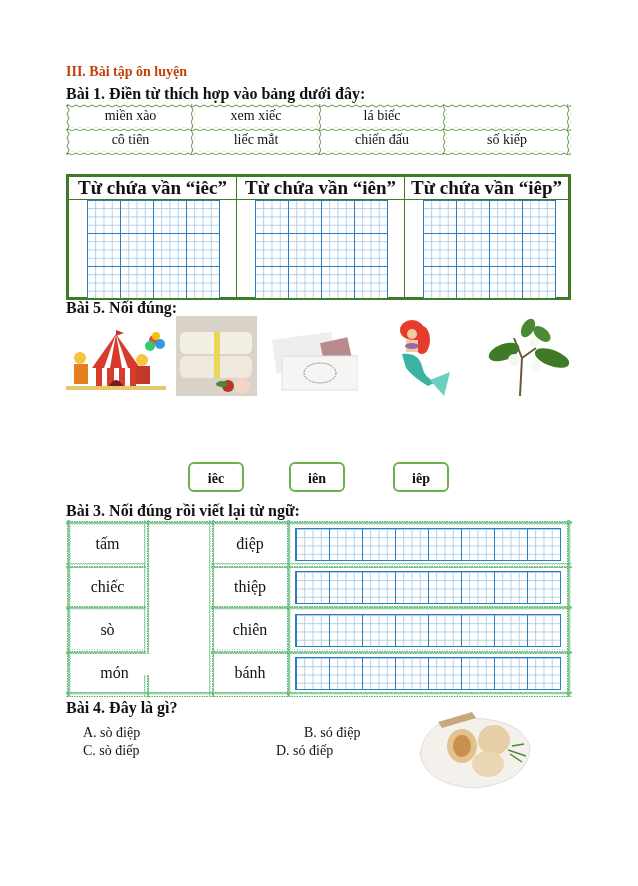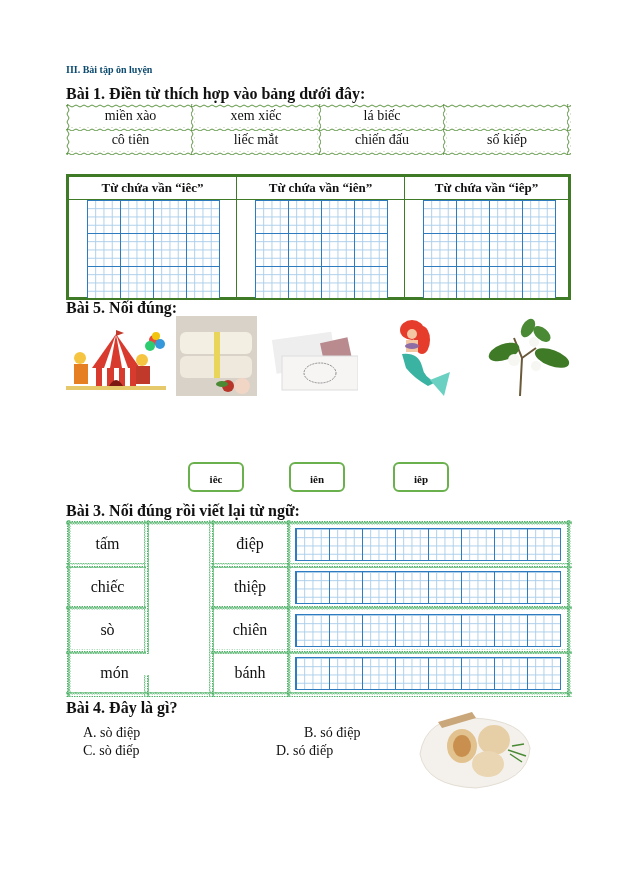--- a/index.html
+++ b/index.html
@@ -1,46 +1,46 @@
 <!DOCTYPE html>
 <html><head>
 <meta charset="utf-8">
 <style>
   html, body { margin:0; padding:0; background:#ffffff; }
   body { width:638px; height:886px; position:relative; overflow:hidden;
          font-family:"Liberation Serif","DejaVu Serif",serif; color:#111; }
   .abs { position:absolute; }
-  .section-title { left:66px; top:64px; font-size:10px; font-weight:bold; color:#0c4a6e; }
+  .section-title { left:66px; top:64px; font-size:14px; font-weight:bold; color:#c2410c; }
   .heading { font-size:16px; font-weight:bold; color:#111; }
 
   
   .word-table { left:66px; top:104px; width:505px; height:50px; }
   .wt-cell { position:absolute; height:23px; font-size:14px; text-align:center; line-height:23px; }
 
   
   .write-table { left:66px; top:174px; width:505px; height:126px; border:3px solid #3f7a26; box-sizing:border-box; }
-  .wt-head { position:absolute; top:0; height:19px; font-size:13px; font-weight:bold; text-align:center; line-height:22px; }
+  .wt-head { position:absolute; top:0; height:19px; font-size:19px; font-weight:bold; text-align:center; line-height:22px; }
   .wt-vline { position:absolute; top:0; bottom:0; width:1px; background:#3f7a26; }
   .wt-hline { position:absolute; left:0; right:0; top:22px; height:1px; background:#3f7a26; }
   .grid-box { position:absolute; top:23px; height:98px; width:132px;
      background-color:#fff;
      background-image:
        linear-gradient(to right, #2f7bbf 1px, transparent 1px),
        linear-gradient(to bottom, #2f7bbf 1px, transparent 1px),
        linear-gradient(to right, #a9cde9 1px, transparent 1px),
        linear-gradient(to bottom, #a9cde9 1px, transparent 1px);
      background-size: 33px 33px, 33px 33px, 8.25px 8.25px, 8.25px 8.25px;
      border-right:1px solid #2f7bbf; }
 
   
   .pic { position:absolute; top:316px; height:80px; }
 
   
   .rhyme-box { position:absolute; top:462px; width:56px; height:30px; border:2px solid #6ab04c; border-radius:6px;
-     font-size:11px; font-weight:bold; text-align:center; line-height:30px; box-sizing:border-box; background:#fff; }
+     font-size:14px; font-weight:bold; text-align:center; line-height:30px; box-sizing:border-box; background:#fff; }
 
   
   .b3 { left:66px; top:520px; width:506px; height:176px; }
   .b3-cell { position:absolute; font-size:16px; text-align:center; background:#fff; }
   .grid-row { position:absolute; height:33px;
      background-image:
        linear-gradient(to right, #2f7bbf 1px, transparent 1px),
        linear-gradient(to right, #a9cde9 1px, transparent 1px),
        linear-gradient(to bottom, #a9cde9 1px, transparent 1px);
      background-size: 33px 100%, 8.25px 100%, 100% 8.25px;

